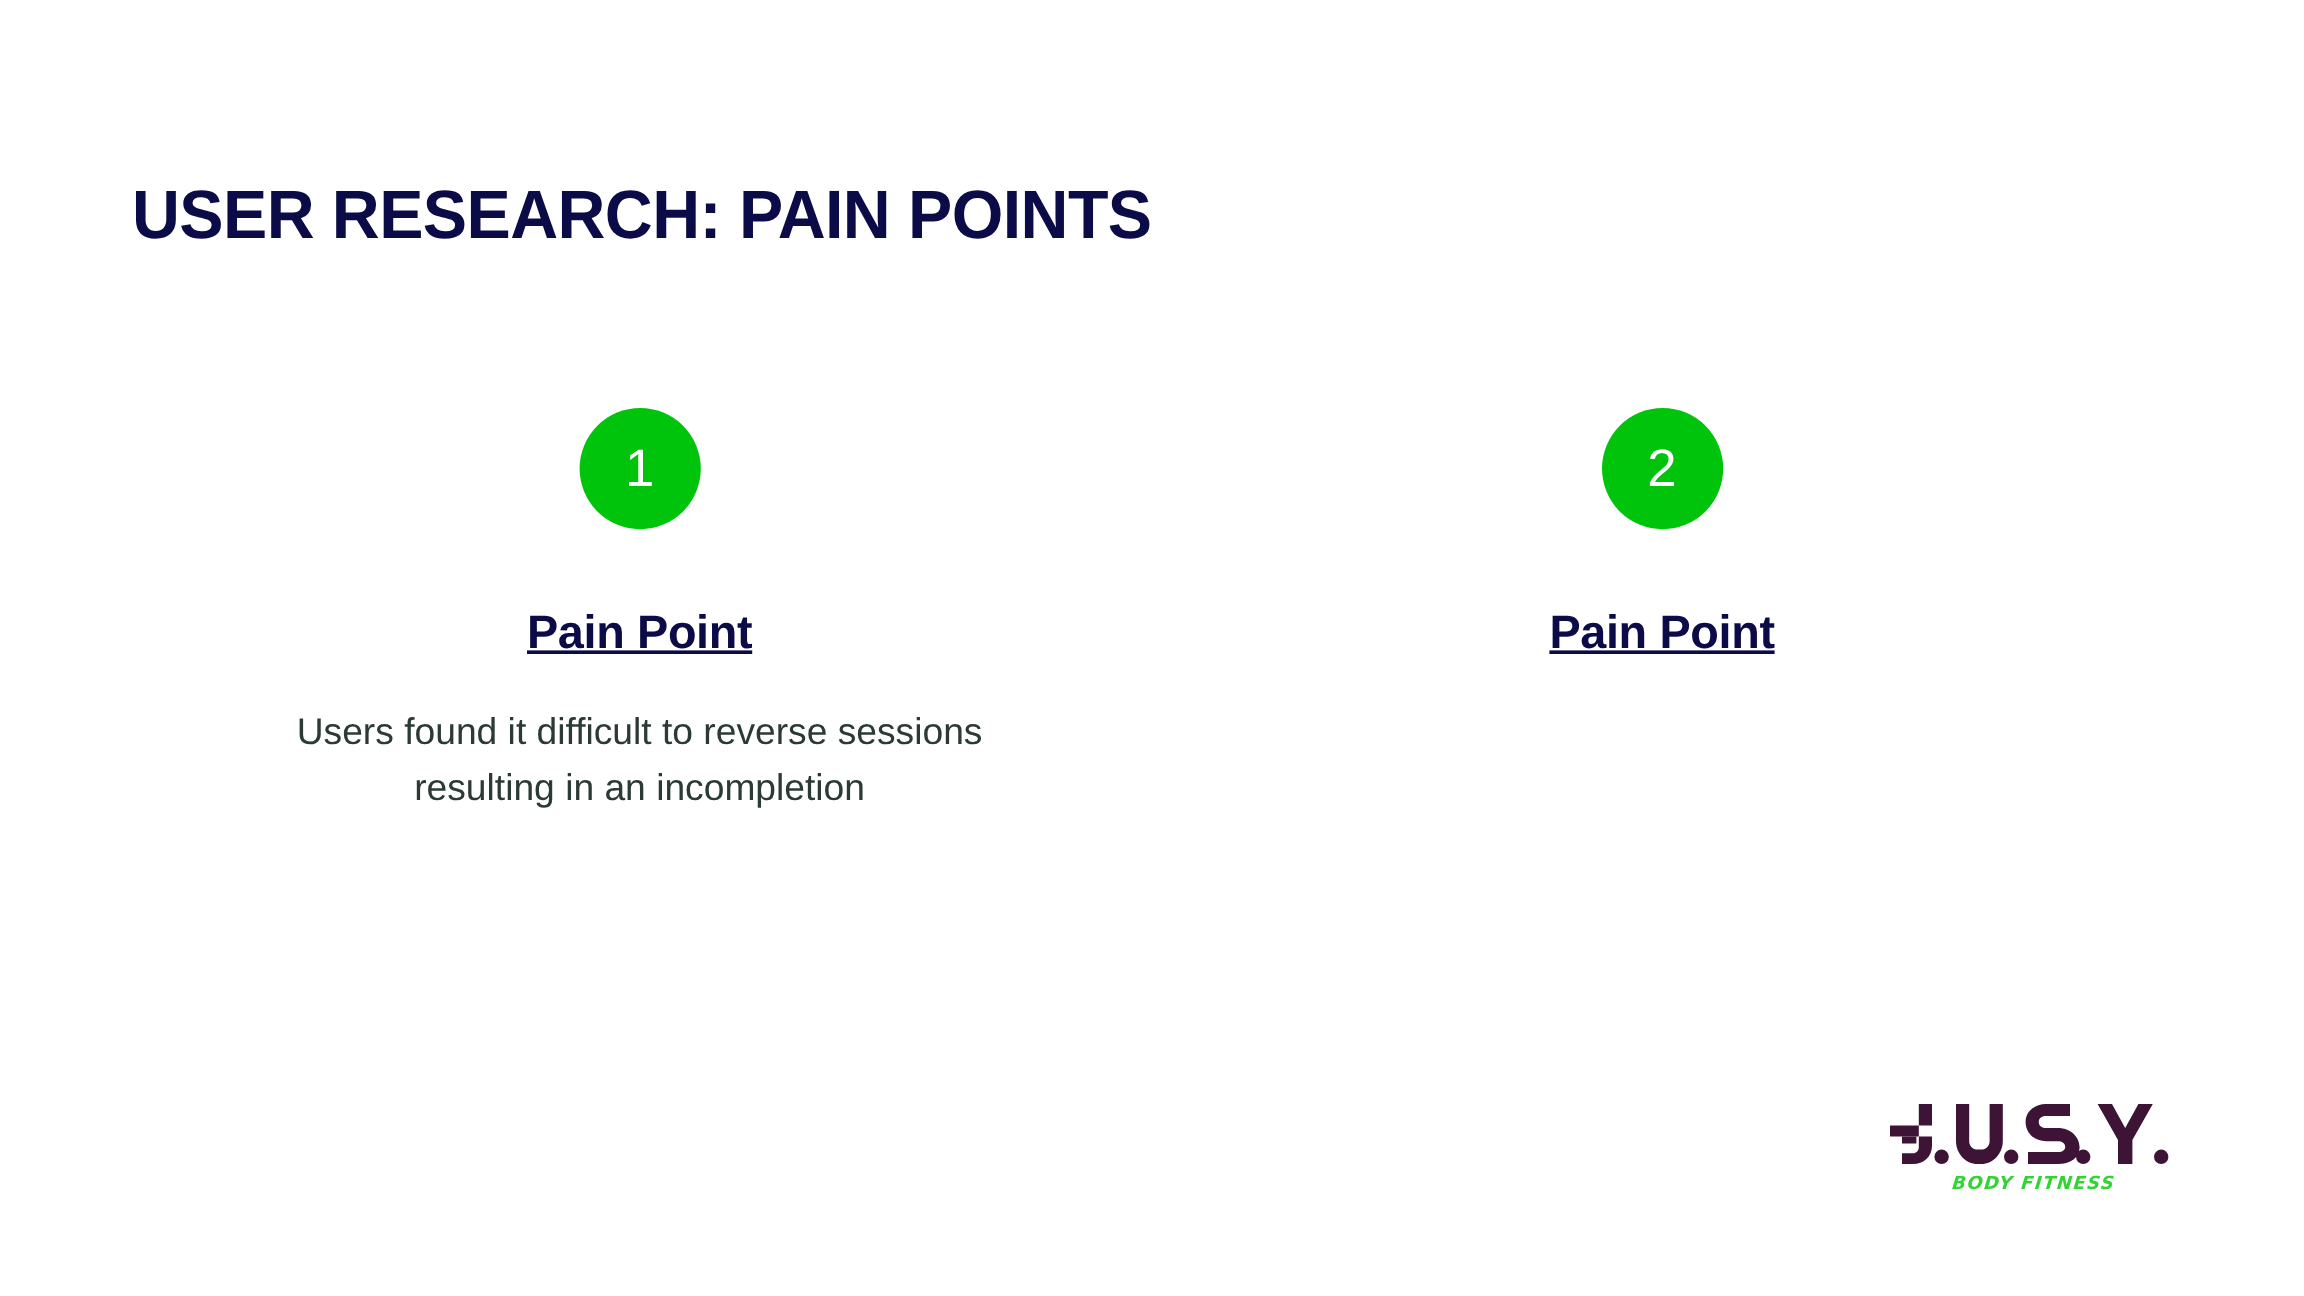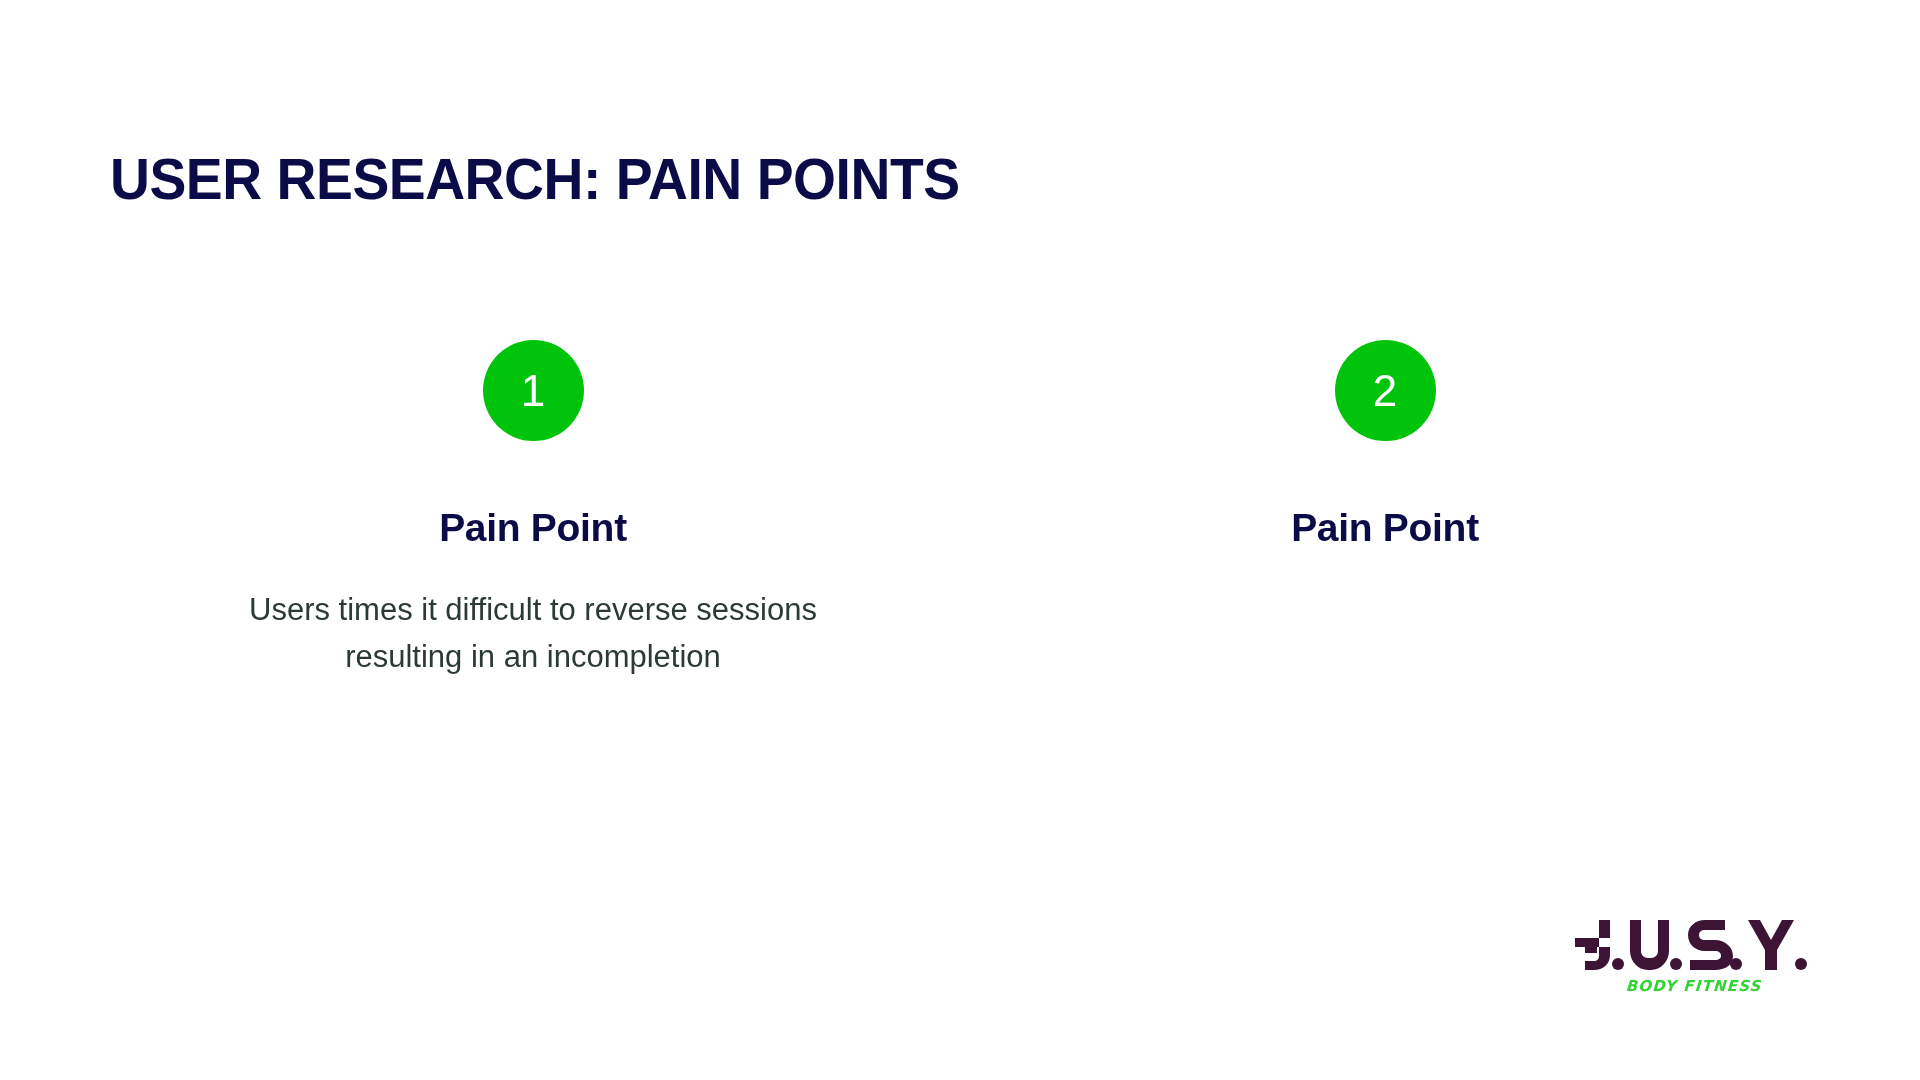--- a/index.html
+++ b/index.html
@@ -70,20 +70,21 @@
   }
 
   .col-heading {
     margin-top: 66px;
     font-size: 39px;
     font-weight: 700;
     color: #0B0B47;
     letter-spacing: -0.3px;
     text-align: center;
     line-height: 1.1;
+    text-decoration: underline;
   }
 
   .col-body {
     margin-top: 36px;
     font-size: 31px;
     font-weight: 400;
     color: #2C3A35;
     text-align: center;
     line-height: 1.52;
     width: 560px;
@@ -124,21 +125,21 @@
 
   <h1 class="slide-title">USER RESEARCH: PAIN POINTS</h1>
 
   <div class="columns">
 
     <div class="col col-1">
       <div class="badge">
         <span>1</span>
       </div>
       <div class="col-heading">Pain Point</div>
-      <div class="col-body">Users times it difficult to reverse sessions resulting in an incompletion</div>
+      <div class="col-body">Users found it difficult to reverse sessions resulting in an incompletion</div>
     </div>
 
     <div class="col col-2">
       <div class="badge">
         <span>2</span>
       </div>
       <div class="col-heading">Pain Point</div>
     </div>
 
   </div>

